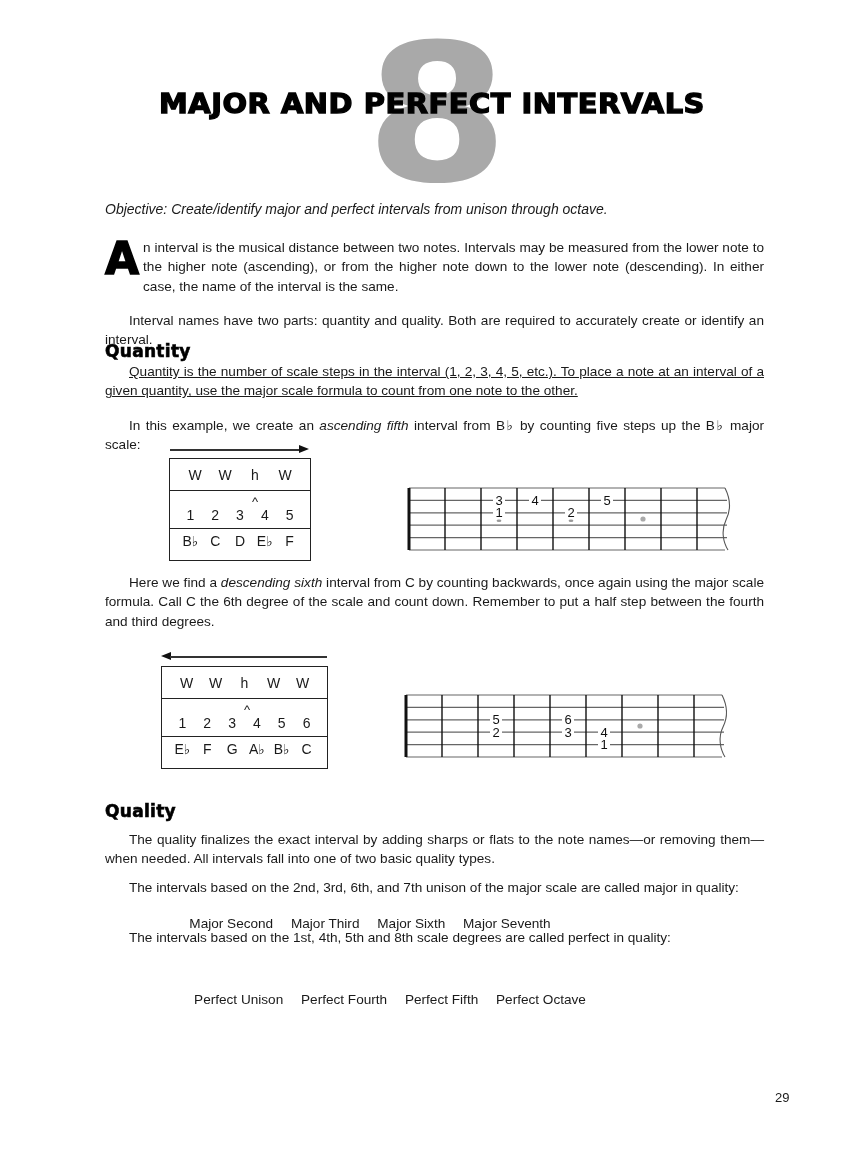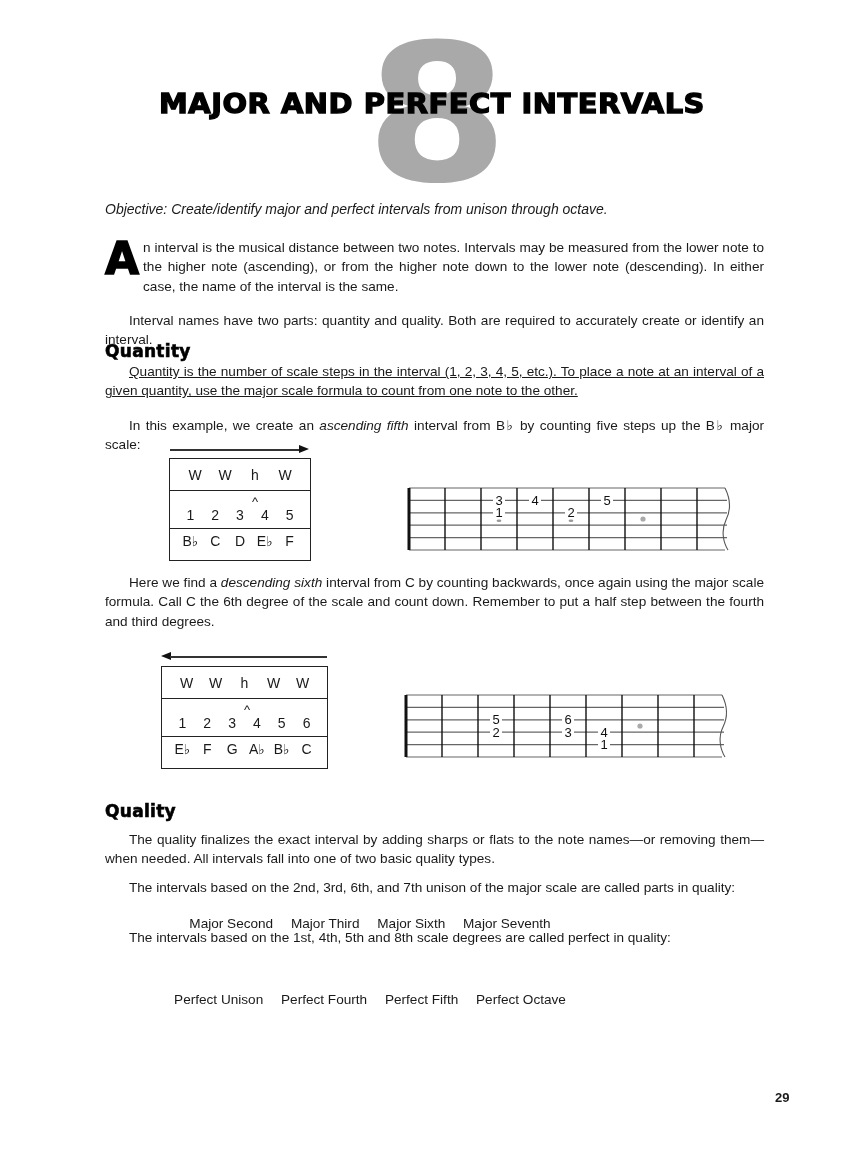--- a/index.html
+++ b/index.html
@@ -43,21 +43,21 @@
   .arrowhead-right { position: absolute; width: 0; height: 0; border-top: 4px solid transparent;
     border-bottom: 4px solid transparent; border-left: 10px solid #111; }
   .arrowhead-left { position: absolute; width: 0; height: 0; border-top: 4px solid transparent;
     border-bottom: 4px solid transparent; border-right: 10px solid #111; }
 
   svg text { font-family: "Liberation Sans", "DejaVu Sans", sans-serif; font-size: 13px; fill: #111; }
 
   .center-line { position: absolute; left: 0; width: 740px; text-align: center; font-size: 13.6px; }
   .center-line span { margin: 0 7px; }
 
-  .page-number { position: absolute; left: 775px; top: 1090px; font-weight: bold; font-size: 13px; text-align: center; }
+  .page-number { position: absolute; left: 775px; top: 1090px; font-weight: normal; font-size: 13px; text-align: center; }
 </style>
 </head>
 <body>
 
 <div class="chapter-num">8</div>
 <div class="chapter-title">MAJOR AND PERFECT INTERVALS</div>
 
 <div class="abs objective">Objective: Create/identify major and perfect intervals from unison through octave.</div>
 
 <div class="para" style="top:238px;">
@@ -194,31 +194,31 @@
     <text x="171" y="49.7" text-anchor="middle">3</text>
     <rect x="201" y="39.2" width="12" height="12" fill="#fff"></rect>
     <text x="207" y="49.7" text-anchor="middle">4</text>
     <rect x="201" y="51.6" width="12" height="12" fill="#fff"></rect>
     <text x="207" y="62.1" text-anchor="middle">1</text>
   </svg>
 
 <div class="heading" style="top:801px;">Quality</div>
 <div class="para indent" style="top:822px;margin-top:8px;">The quality finalizes the exact interval by adding sharps or flats to the note names—or removing them—when needed. All intervals fall into one of two basic quality types.</div>
 <div class="para indent" style="top:878px;">
-  <span>The intervals based on the 2nd, 3rd, 6th, and 7th unison of the major scale are called </span><b>parts</b><span> in quality:</span>
+  <span>The intervals based on the 2nd, 3rd, 6th, and 7th unison of the major scale are called </span><b>major</b><span> in quality:</span>
 </div>
 <div class="center-line" style="top:916px;">
   <span>Major Second</span>
   <span>Major Third</span>
   <span>Major Sixth</span>
   <span>Major Seventh</span>
 </div>
 <div class="para indent" style="top:928px;">
   <span>The intervals based on the 1st, 4th, 5th and 8th scale degrees are called </span><b>perfect</b><span> in quality:</span>
 </div>
-<div class="center-line" style="top:992px;">
+<div class="center-line" style="top:992px;margin-left:20px;">
   <span>Perfect Unison</span>
   <span>Perfect Fourth</span>
   <span>Perfect Fifth</span>
   <span>Perfect Octave</span>
 </div>
 
 <div class="page-number">29</div>
 
 </body></html>

